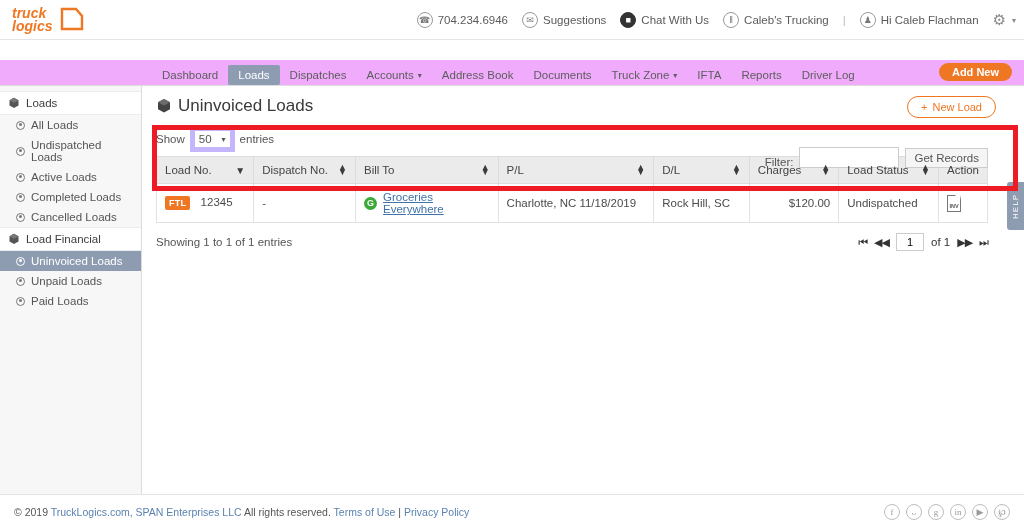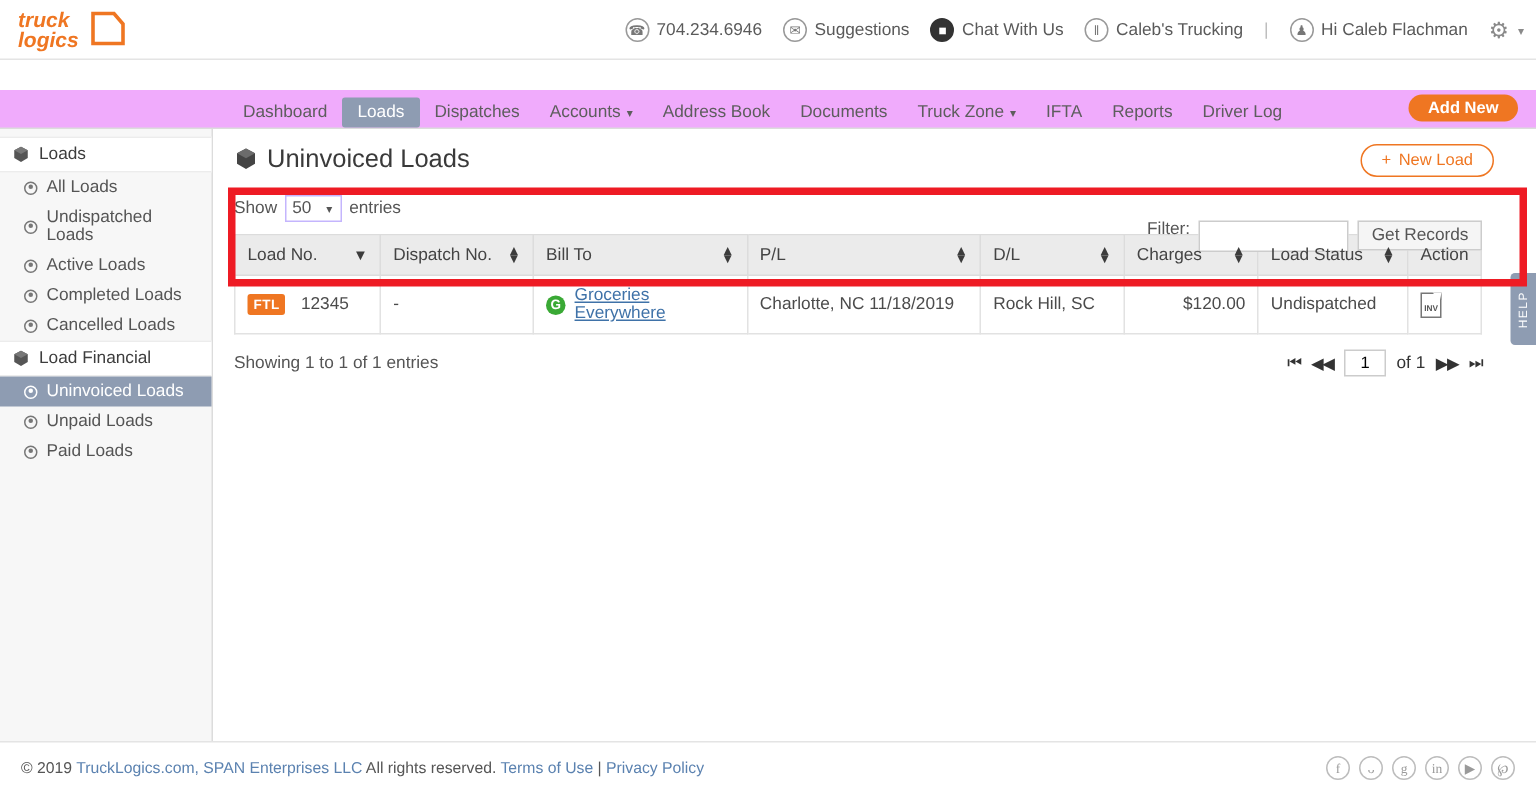--- a/index.html
+++ b/index.html
@@ -135,27 +135,27 @@
     display: flex; align-items: center; gap: 5px;
     font-family: inherit;
   }
 
   .ctrl-row {
     display: flex; align-items: center; justify-content: space-between;
     font-size: 11.5px; color: #555; margin-bottom: 6px; height: 22px;
   }
   .show-entries { display: flex; align-items: center; gap: 5px; }
   .mini-select {
-    border: 1px solid #c4b5fd; background: #fff;
+    border: 5px solid #c4b5fd; background: #fff;
     padding: 2px 4px; font-size: 11.5px;
     display: flex; align-items: center; gap: 10px;
     min-width: 38px; cursor: pointer;
   }
   .mini-select .cv { font-size: 8px; color: #555; }
-  .filter-box { display: flex; align-items: flex-start; gap: 6px; padding-right: 22px; margin-top: 37px; }
+  .filter-box { display: flex; align-items: flex-end; gap: 6px; padding-right: 22px; margin-top: 37px; }
   .filter-input {
     border: 1px solid #ccc; height: 21px; width: 100px;
     font-size: 11.5px; padding: 0 4px; font-family: inherit;
   }
   .get-records-btn {
     border: 1px solid #ccc; background: #f5f5f5;
     font-size: 11.5px; padding: 3px 8px; cursor: pointer;
     color: #555; font-family: inherit;
   }
 

